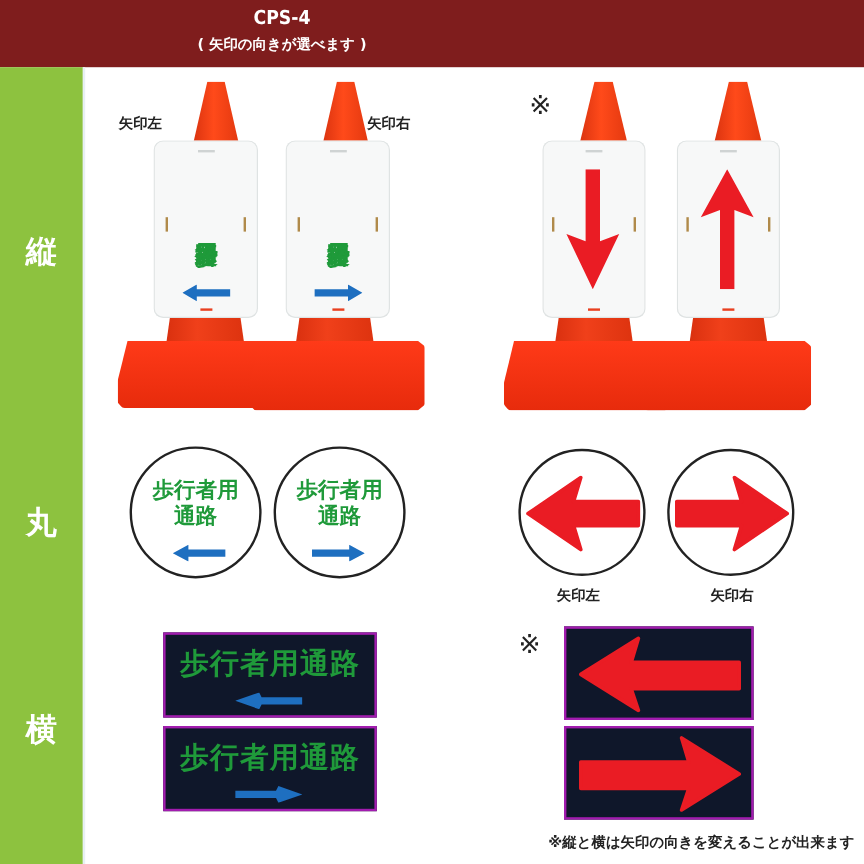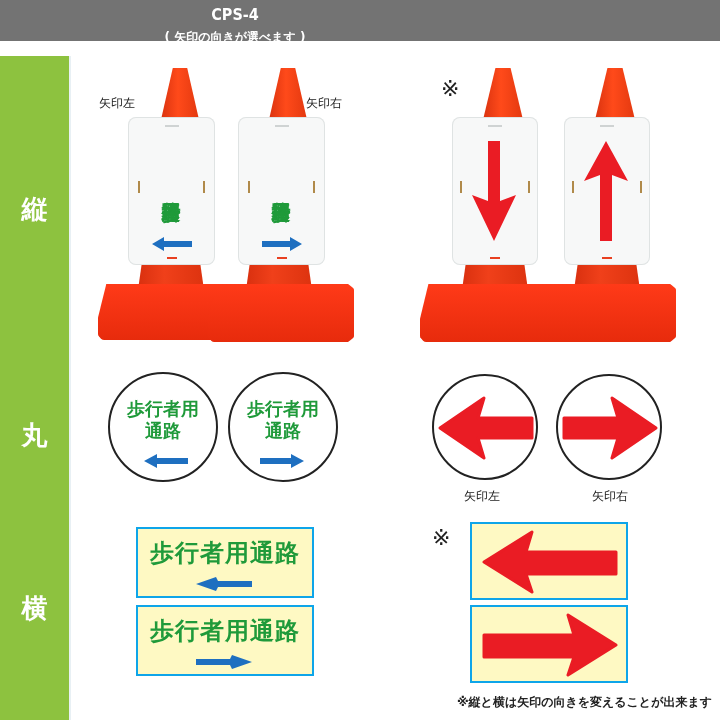--- a/index.html
+++ b/index.html
@@ -1,40 +1,40 @@
 <!DOCTYPE html>
 <html><head>
 <meta charset="utf-8">
 <style>
   * { margin:0; padding:0; box-sizing:border-box; }
   body { width:720px; height:720px; background:#ffffff; font-family:"DejaVu Sans","Liberation Sans",sans-serif; position:relative; overflow:hidden; }
-  .header { position:absolute; left:0; top:0; width:720px; height:41px; background:#737373; }
+  .header { position:absolute; left:0; top:0; width:720px; height:56px; background:#7f1d1d; }
   .header .col { position:absolute; top:4px; text-align:center; color:#fff; font-weight:bold; line-height:22px; }
   .header .col .code { font-size:16px; font-family:"DejaVu Sans Condensed","DejaVu Sans",sans-serif; }
   .header .col .sub { font-size:12px; }
   .header .col1 { left:70px; width:330px; }
   .header .col2 { left:390px; width:330px; }
   .sidebar { position:absolute; left:0; top:56px; width:69px; height:664px; background:#8dc23f; }
   .sidebar .lbl { position:absolute; left:0; width:69px; text-align:center; color:#fff; font-weight:bold; font-size:26px; }
   .divider { position:absolute; left:69px; top:56px; width:2px; height:664px; background:#e8f0f4; }
   .note-mark { position:absolute; font-size:22px; color:#222; }
-  .small-lbl { position:absolute; font-size:12px; font-weight:normal; color:#222; }
+  .small-lbl { position:absolute; font-size:12px; font-weight:bold; color:#222; }
   
   .cone { position:absolute; }
   .cone-top { position:absolute; background:linear-gradient(90deg,#d8320f,#ff4a1a 45%,#e2380f); clip-path:polygon(32% 0,68% 0,100% 100%,0 100%); }
   .cone-mid { position:absolute; background:linear-gradient(90deg,#d9300f,#f0401a 40%,#dd330f); }
   .cone-base { position:absolute; background:linear-gradient(180deg,#ff3a18,#e72b0c); clip-path:polygon(6% 0,96% 0,100% 8%,100% 92%,96% 100%,3% 100%,0 92%,0 60%); border-radius:6px; }
   .panel { position:absolute; background:#f7f8f8; border-radius:8px; box-shadow:0 0 0 1px #dfe3e3 inset; }
   .panel .vtext { position:absolute; left:0; right:0; top:20px; text-align:center; color:#1f9a3a; font-weight:bold; font-size:21px; line-height:21px; }
   .panel .slot { position:absolute; width:2px; height:12px; background:#b08a4a; }
   .panel .dash { position:absolute; width:10px; height:2px; background:#e84020; left:50%; margin-left:-5px; }
   .panel .hole { position:absolute; width:14px; height:2px; background:#cfd3d3; left:50%; margin-left:-7px; top:8px; }
   .circle { position:absolute; width:110px; height:110px; border-radius:50%; border:2px solid #222; background:#fff; }
   .circle .ctext { position:absolute; left:0; right:0; text-align:center; color:#1f9a3a; font-weight:bold; font-size:18px; line-height:22px; }
-  .rect { position:absolute; border:2px solid #0ea5e9; background:#fef9c3; }
+  .rect { position:absolute; border:2px solid #a21caf; background:#0f172a; }
   .rect .htext { position:absolute; left:0; right:0; text-align:center; color:#1f9a3a; font-weight:bold; font-size:24px; letter-spacing:1px; }
   .footnote { position:absolute; right:8px; top:694px; font-size:12px; font-weight:bold; color:#222; }
   svg { position:absolute; display:block; }
 </style>
 </head>
 <body>
 
 <div class="header">
   <div class="col col1">
     <div class="code">CPS-4</div>

